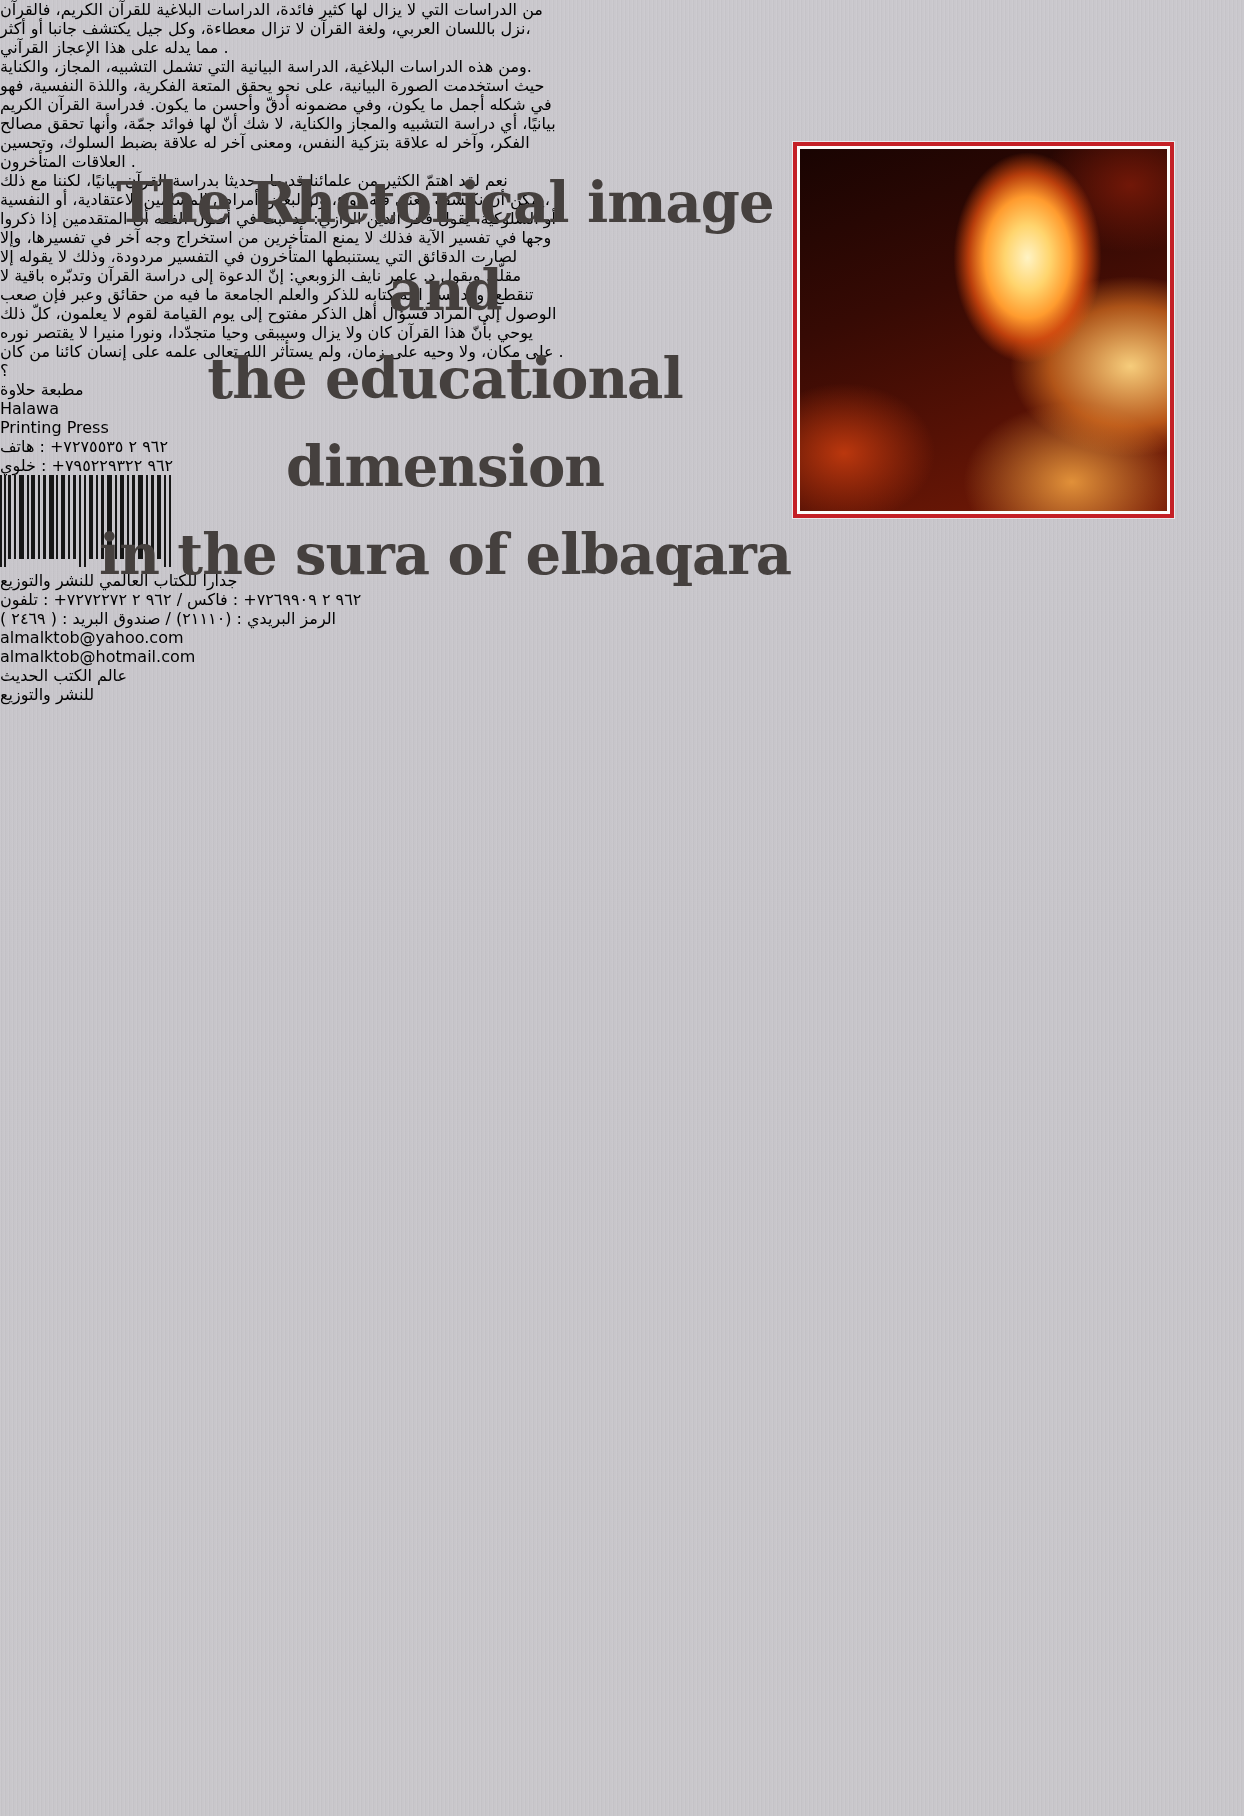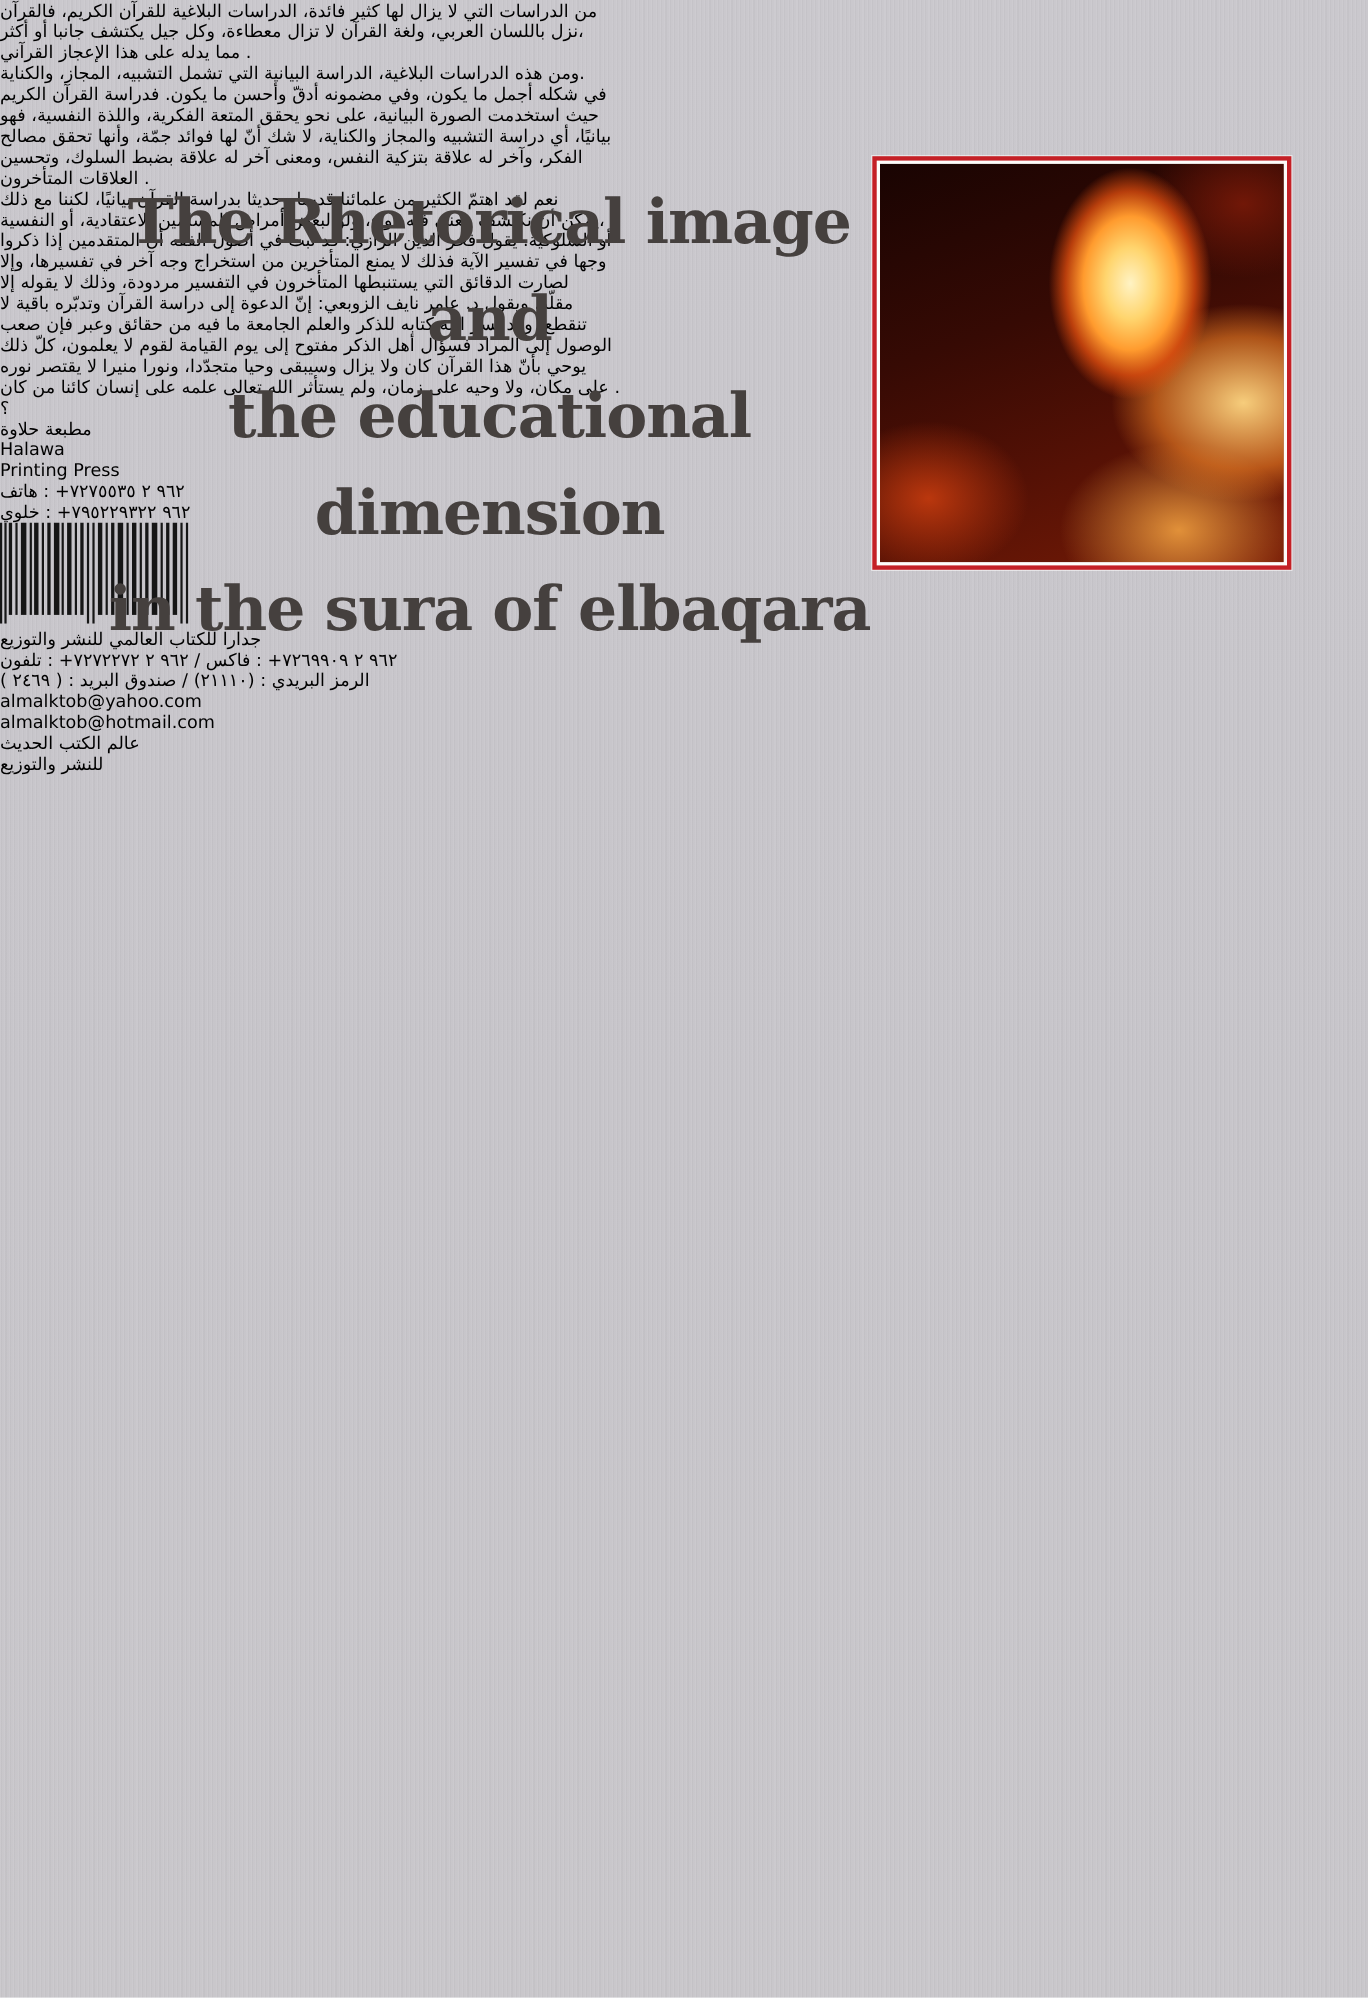--- a/index.html
+++ b/index.html
@@ -183,22 +183,22 @@
   </div>
 
   <div class="green-box">
       <div class="para">
         <div class="ar-line">من الدراسات التي لا يزال لها كثير فائدة، الدراسات البلاغية للقرآن الكريم، فالقرآن</div>
         <div class="ar-line">نزل باللسان العربي، ولغة القرآن لا تزال معطاءة، وكل جيل يكتشف جانبا أو أكثر،</div>
         <div class="ar-line">مما يدله على هذا الإعجاز القرآني .</div>
       </div>
       <div class="para">
         <div class="ar-line">ومن هذه الدراسات البلاغية، الدراسة البيانية التي تشمل التشبيه، المجاز، والكناية.</div>
+        <div class="ar-line">حيث استخدمت الصورة البيانية، على نحو يحقق المتعة الفكرية، واللذة النفسية، فهو</div>
         <div class="ar-line">في شكله أجمل ما يكون، وفي مضمونه أدقّ وأحسن ما يكون. فدراسة القرآن الكريم</div>
-        <div class="ar-line">حيث استخدمت الصورة البيانية، على نحو يحقق المتعة الفكرية، واللذة النفسية، فهو</div>
         <div class="ar-line">بيانيًا، أي دراسة التشبيه والمجاز والكناية، لا شك أنّ لها فوائد جمّة، وأنها تحقق مصالح</div>
         <div class="ar-line">الفكر، وآخر له علاقة بتزكية النفس، ومعنى آخر له علاقة بضبط السلوك، وتحسين</div>
         <div class="ar-line">العلاقات المتأخرون .</div>
       </div>
       <div class="para">
         <div class="ar-line">نعم لقد اهتمّ الكثير من علمائنا قديما وحديثا بدراسة القرآن بيانيًا، لكننا مع ذلك</div>
         <div class="ar-line">يمكن أن نكتشف معنى فيه دواء، ولو لبعض أمراض المسلمين الاعتقادية، أو النفسية،</div>
         <div class="ar-line">أو السلوكية. يقول فخر الدين الرازي: قد ثبت في أصول الفقه أنّ المتقدمين إذا ذكروا</div>
         <div class="ar-line">وجها في تفسير الآية فذلك لا يمنع المتأخرين من استخراج وجه آخر في تفسيرها، وإلا</div>
         <div class="ar-line">لصارت الدقائق التي يستنبطها المتأخرون في التفسير مردودة، وذلك لا يقوله إلا</div>

